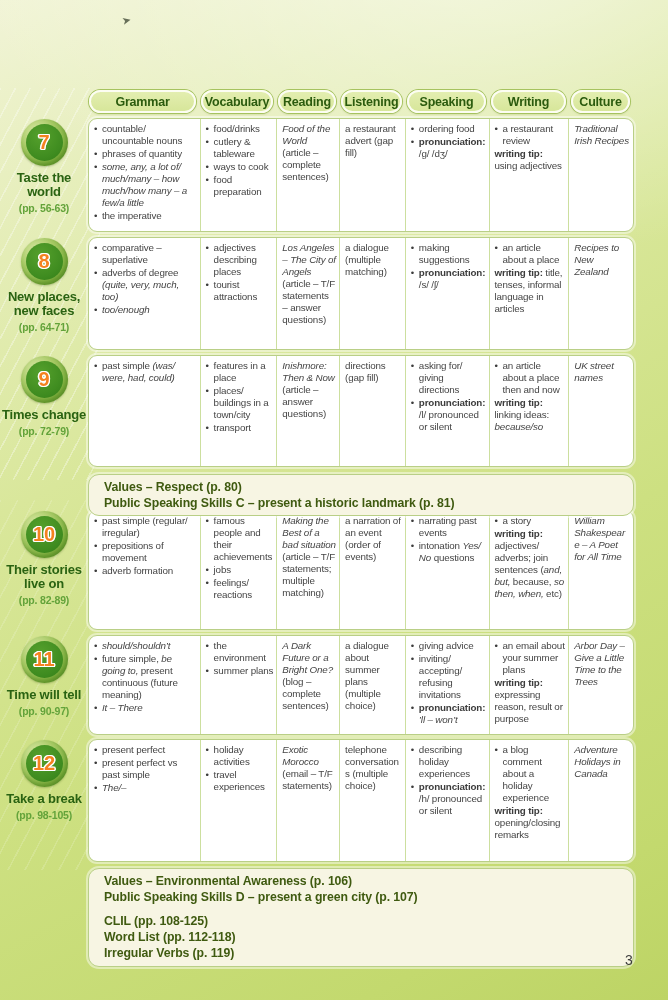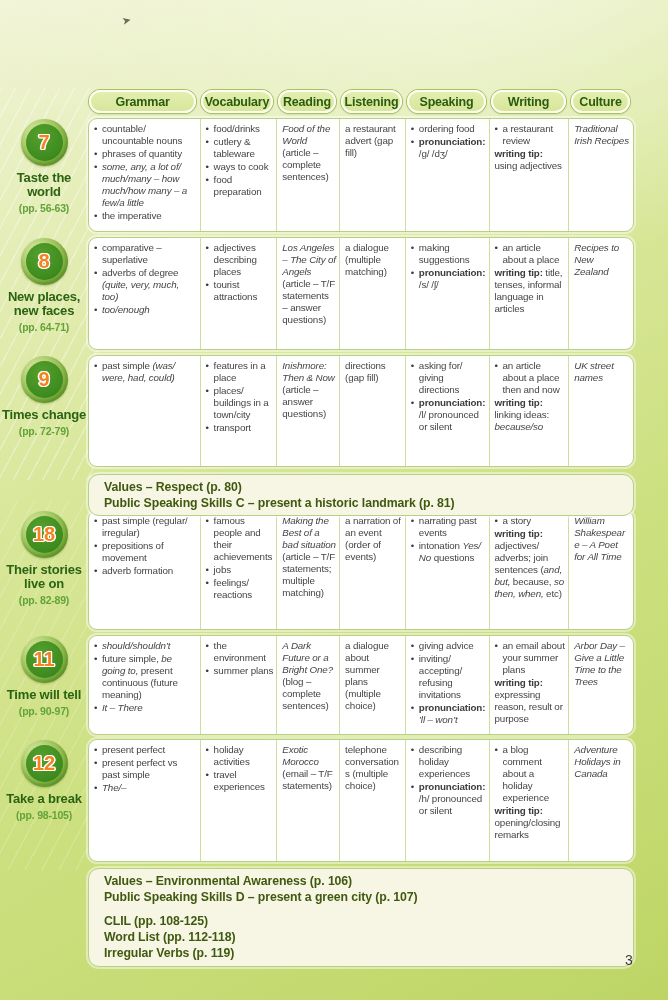--- a/index.html
+++ b/index.html
@@ -296,21 +296,21 @@
           <div class="inner">
             <div class="num">9</div>
           </div>
         </div>
         <div class="unit-title">Times change</div>
         <div class="unit-pages">(pp. 72-79)</div>
       </div>
       <div class="unitblk" style="top: 511px;">
         <div class="badge">
           <div class="inner">
-            <div class="num">18</div>
+            <div class="num">10</div>
           </div>
         </div>
         <div class="unit-title">Their stories live on</div>
         <div class="unit-pages">(pp. 82-89)</div>
       </div>
       <div class="unitblk" style="top: 636px;">
         <div class="badge">
           <div class="inner">
             <div class="num">11</div>
           </div>

